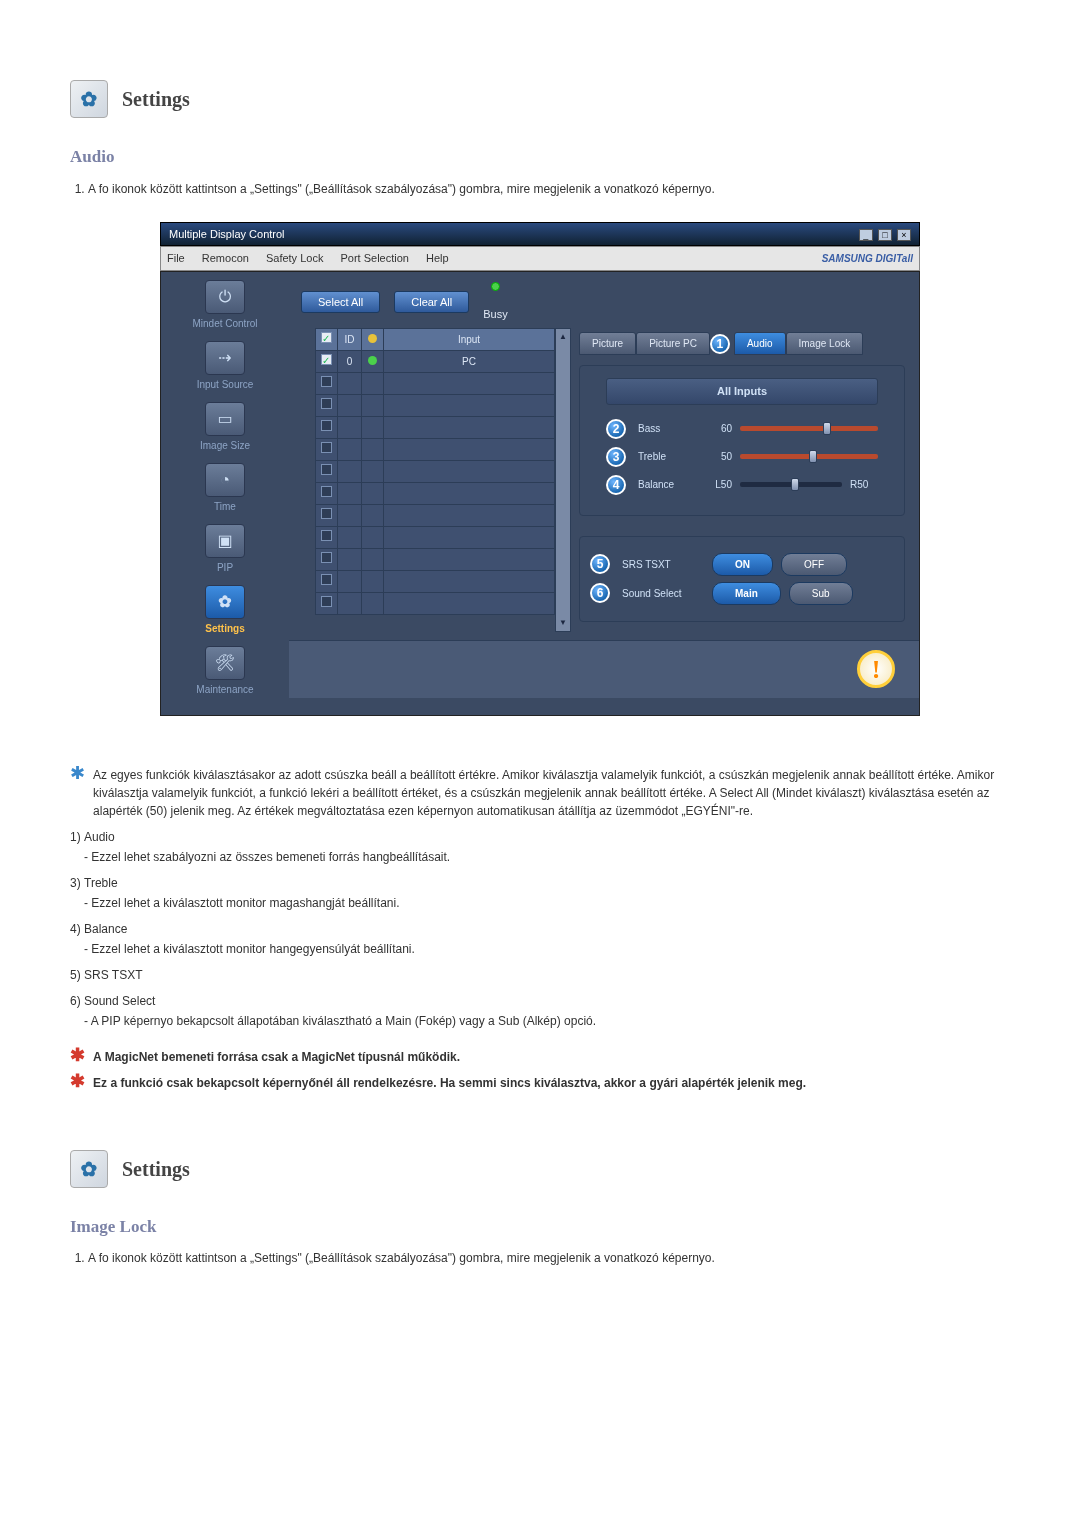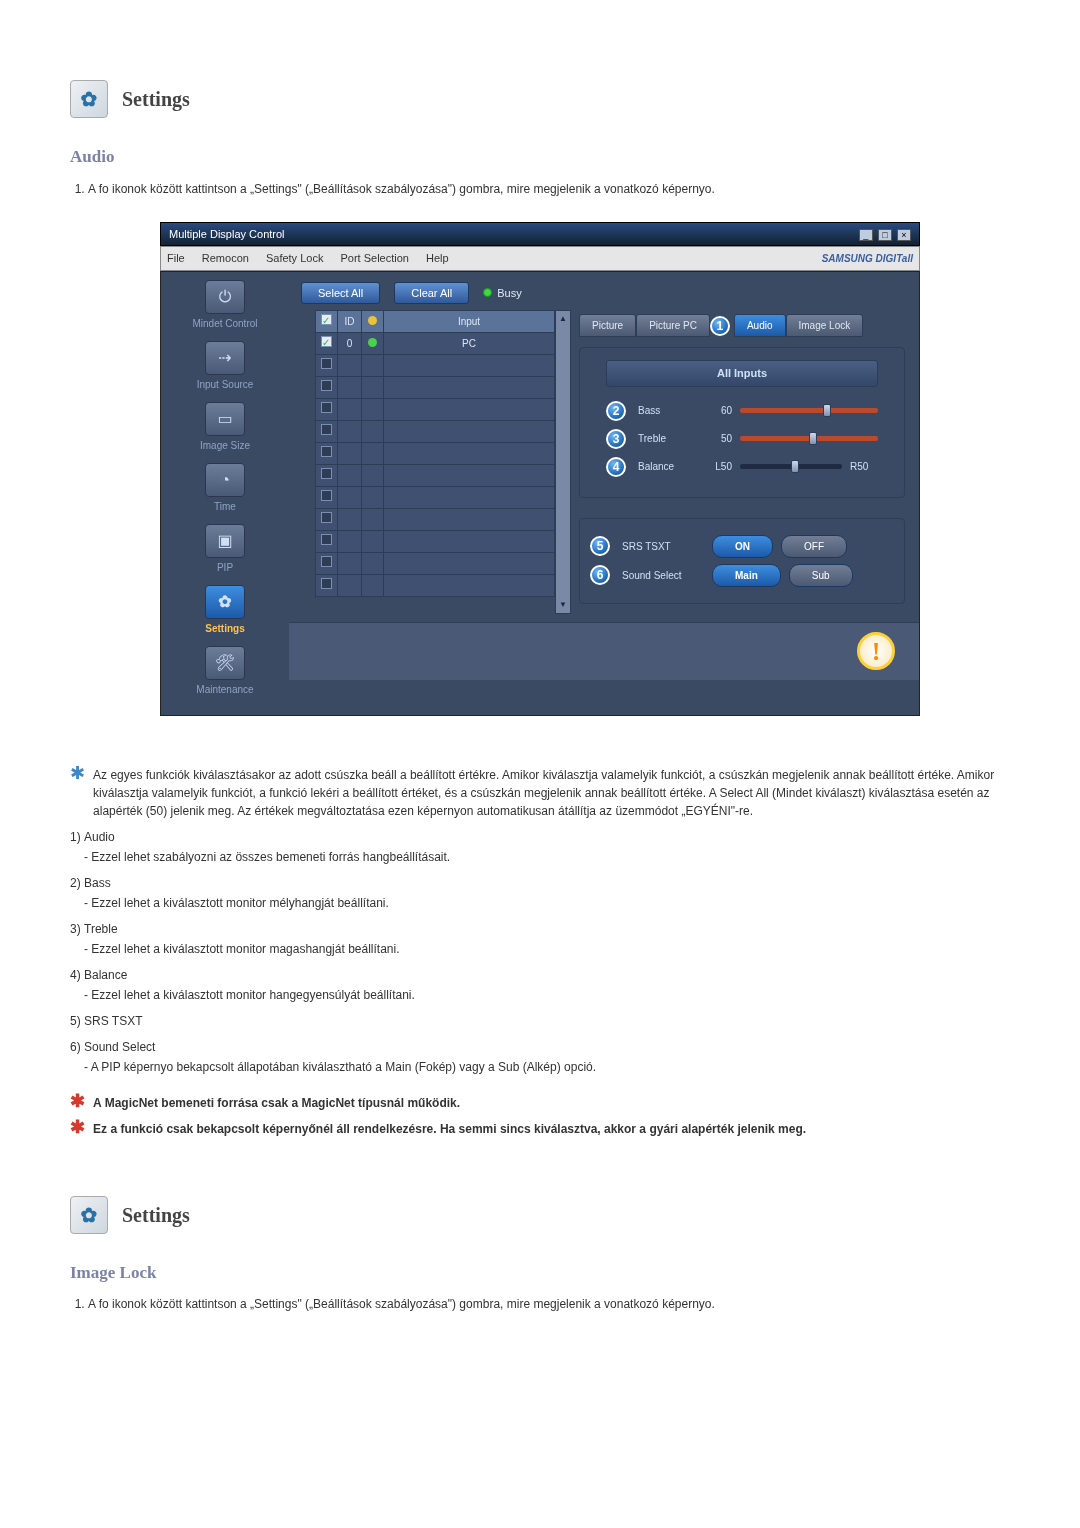--- a/index.html
+++ b/index.html
@@ -77,21 +77,21 @@
   .side-item.sel { color:#ffc24a; font-weight:bold;}
   .main-area { flex:1; padding:0; }
   .toolbar-row {
     padding:10px 12px 6px 12px; display:flex; align-items:center; gap:14px;text-align:right;
   }
   .btn-3d {
     background:linear-gradient(#6190d0,#2f5a9b); color:#fff;
     border:1px solid #1c3a60; padding:2px 16px; font-size:11px;
     border-radius:3px;
   }
-  .busy { display:flex; align-items:center; gap:5px; color:#e0e8f4; font-size:11px;}
+  .busy { display:flex; align-items:center; gap:15px; color:#e0e8f4; font-size:11px;flex-direction:column;}
   .busy-dot { width:9px;height:9px;border-radius:50%;background:#4bd14b;border:1px solid #0a0;}
   .grid-zone { display:flex; gap:0; padding:0 6px 8px 6px;}
   .table-left { width:260px;padding-left:20px; }
   .table-left table { width:100%; border-collapse:collapse; font-size:10px; color:#dce6f5;}
   .table-left th { background:#5b7299; padding:3px 4px; border:1px solid #2c3d57; font-weight:normal;}
   .table-left td { background:#3f5070; padding:3px 4px; border:1px solid #2c3d57; text-align:center;}
   .chk { display:inline-block; width:11px;height:11px;border:1px solid #7a90b3;background:#2e3d56;}
   .chk.on { background:#e8edf5; position:relative;}
   .chk.on::after { content:"✓"; color:#2b5; font-size:10px; position:absolute; left:0; top:-2px;}
   .dot-g { width:9px;height:9px;border-radius:50%;background:#4bd14b;display:inline-block;}
@@ -390,22 +390,20 @@
 </div>
 
 <div class="star-note">
   <span class="star-blue">✱</span>
   <span>Az egyes funkciók kiválasztásakor az adott csúszka beáll a beállított értékre. Amikor kiválasztja valamelyik funkciót, a csúszkán megjelenik annak beállított értéke. Amikor kiválasztja valamelyik funkciót, a funkció lekéri a beállított értéket, és a csúszkán megjelenik annak beállított értéke. A Select All (Mindet kiválaszt) kiválasztása esetén az alapérték (50) jelenik meg. Az értékek megváltoztatása ezen képernyon automatikusan átállítja az üzemmódot „EGYÉNI"-re.</span>
 </div>
 
 <ul class="numlist">
   <li><span>1)</span>&nbsp;<span>Audio</span>
     <div class="sub">- Ezzel lehet szabályozni az összes bemeneti forrás hangbeállításait.</div></li>
-  <li><span>2)</span>&nbsp;<span>Bass</span>
-    <div class="sub">- Ezzel lehet a kiválasztott monitor mélyhangját beállítani.</div></li>
   <li><span>3)</span>&nbsp;<span>Treble</span>
     <div class="sub">- Ezzel lehet a kiválasztott monitor magashangját beállítani.</div></li>
   <li><span>4)</span>&nbsp;<span>Balance</span>
     <div class="sub">- Ezzel lehet a kiválasztott monitor hangegyensúlyát beállítani.</div></li>
   <li><span>5)</span>&nbsp;<span>SRS TSXT</span>
     </li>
   <li><span>6)</span>&nbsp;<span>Sound Select</span>
     <div class="sub">- A PIP képernyo bekapcsolt állapotában kiválasztható a Main (Fokép) vagy a Sub (Alkép) opció.</div></li>
 </ul>
 

